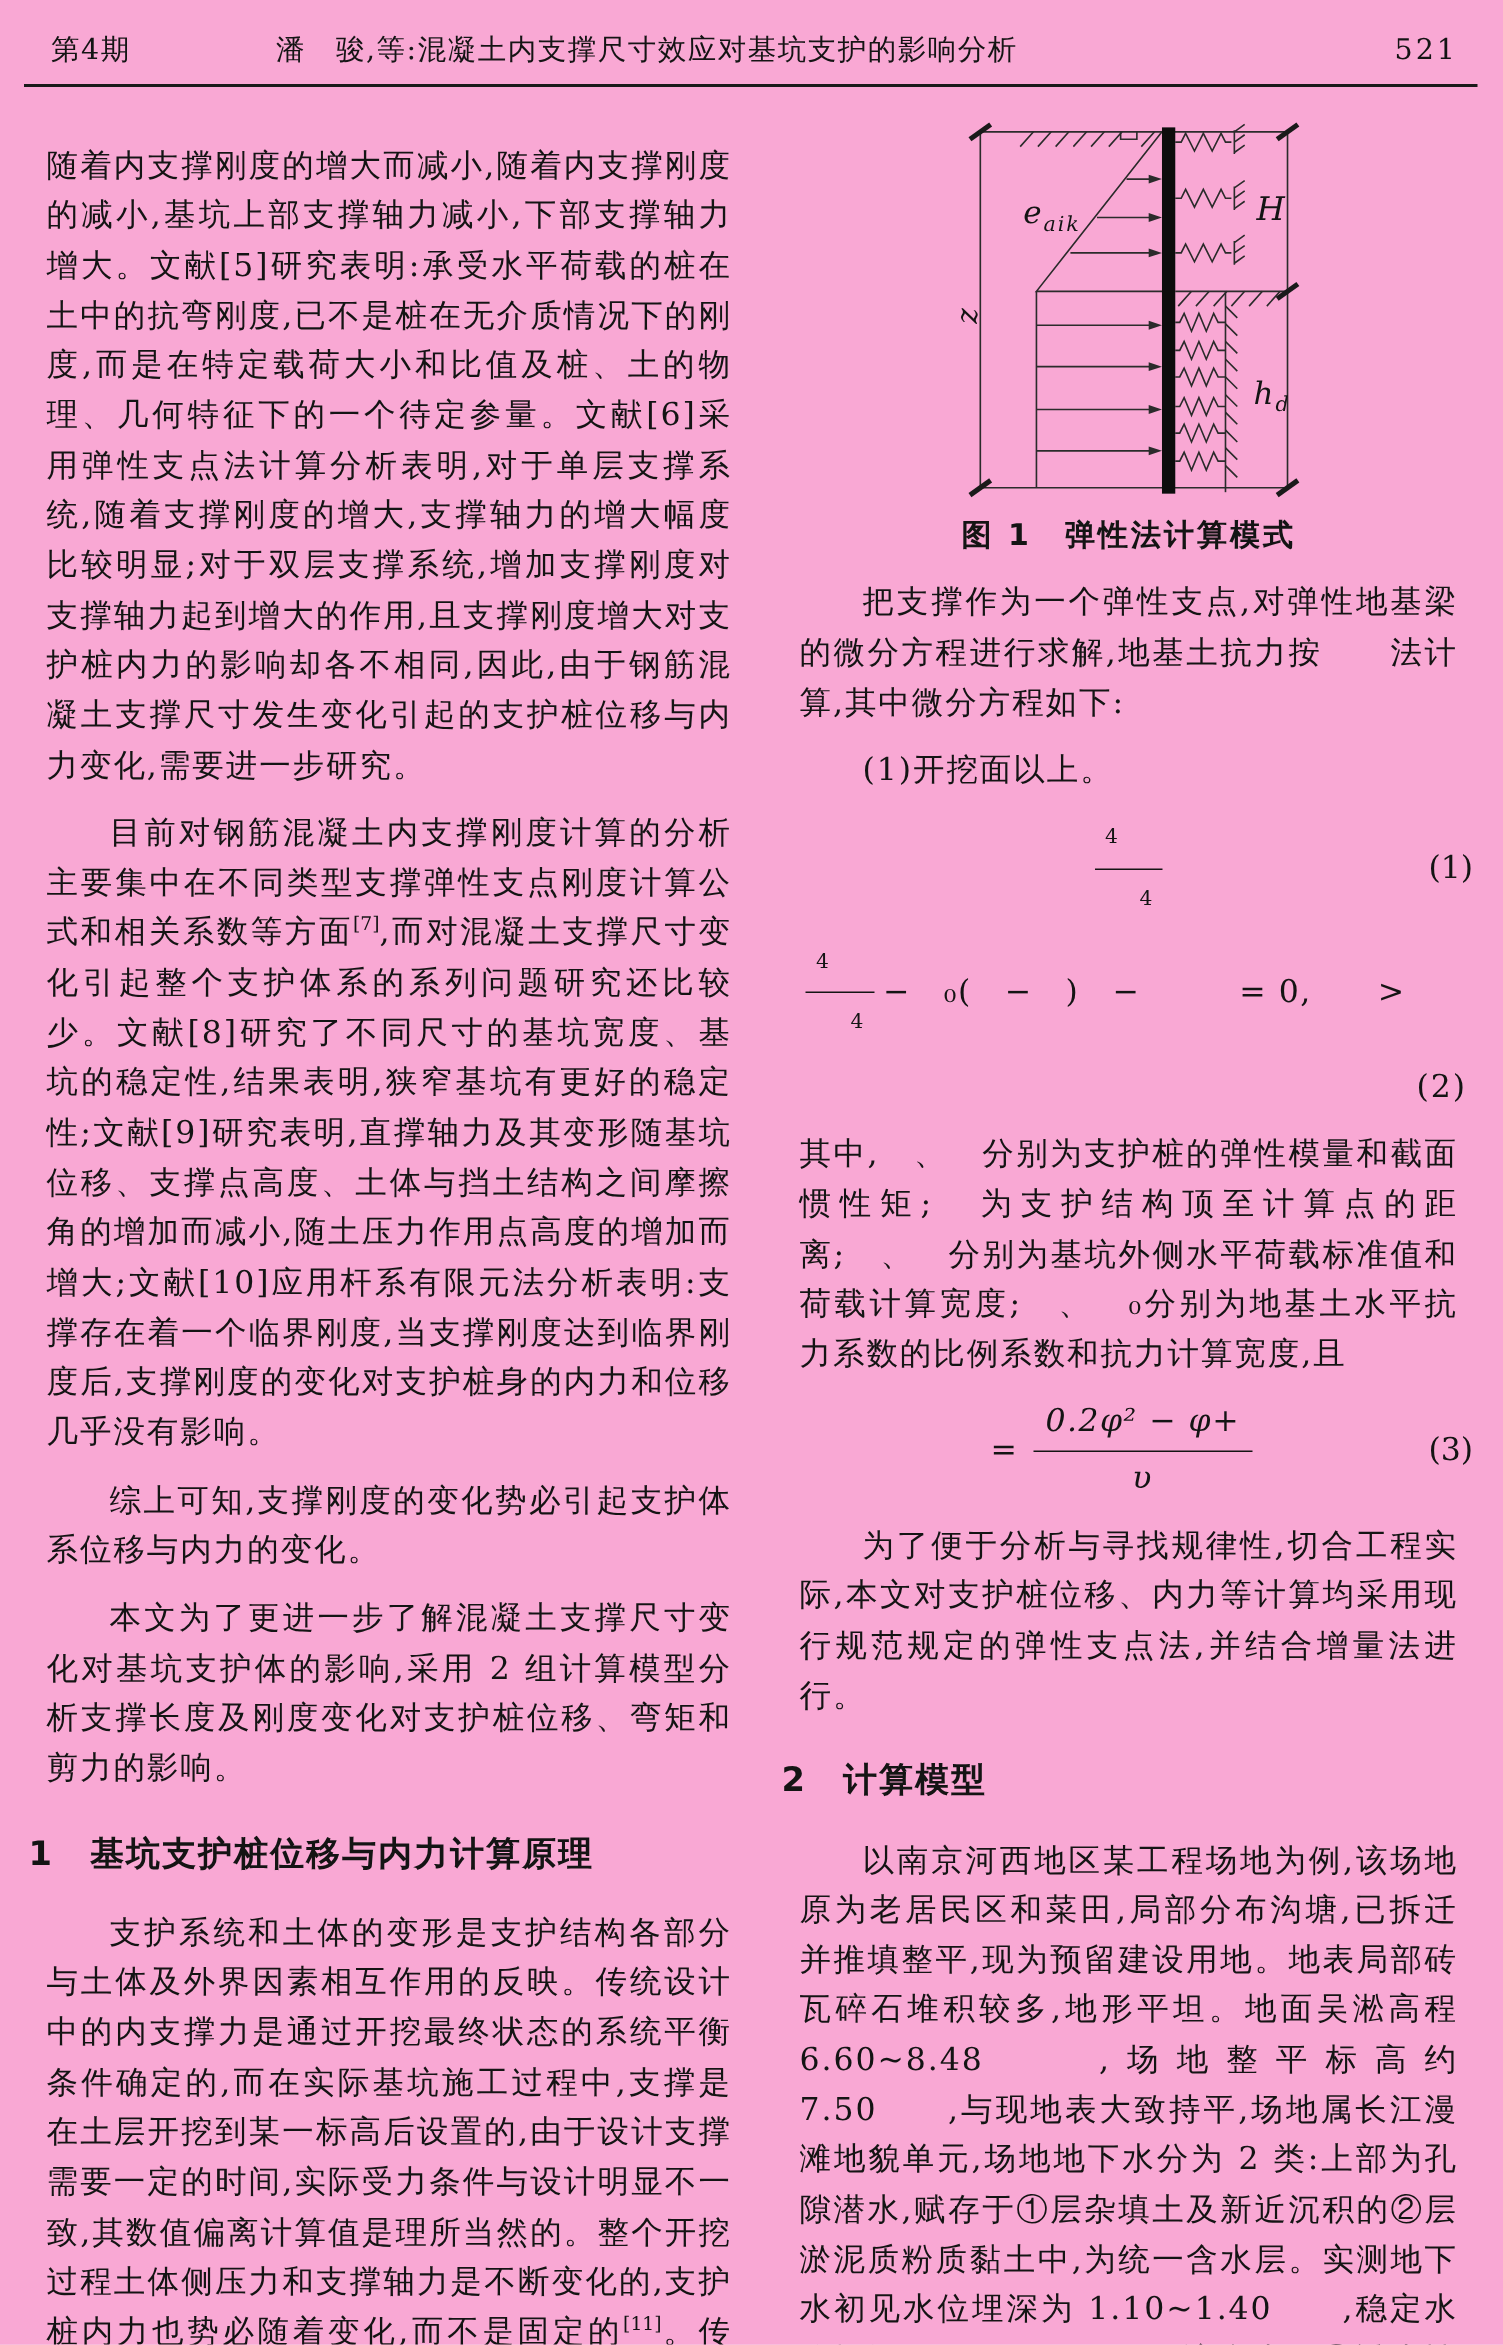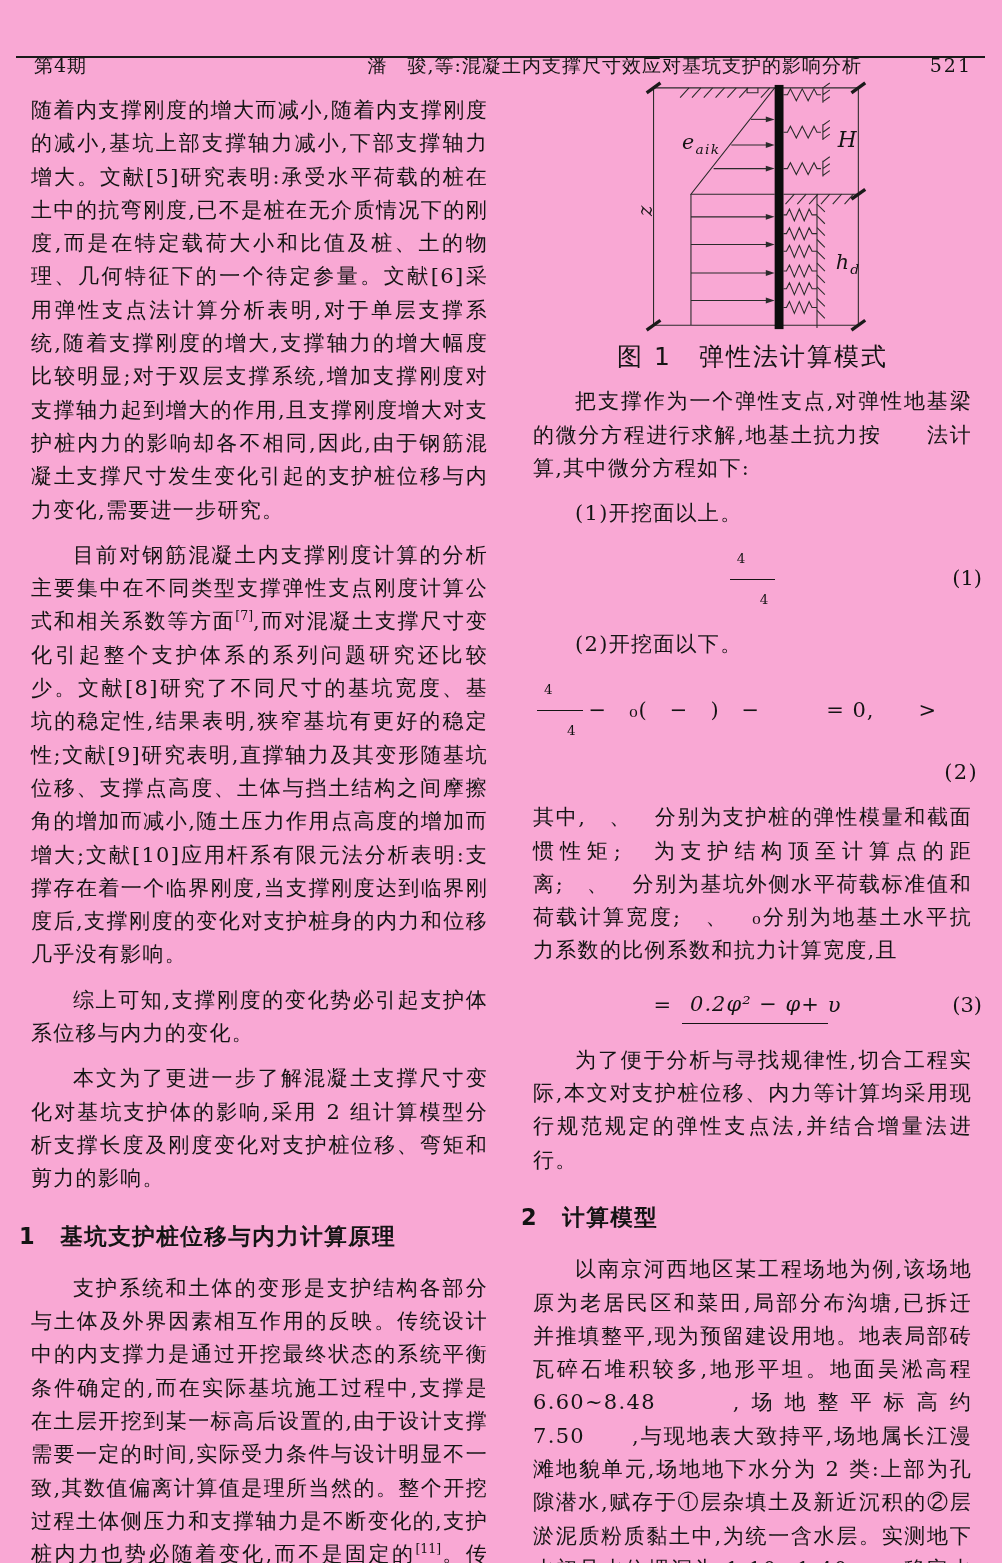--- a/index.html
+++ b/index.html
@@ -13,21 +13,21 @@
   .page {
     position:relative; width:1002px; height:1563px;
     background:#f9a8d4; overflow:hidden;
   }
   
   .hdr {
     position:absolute; top:20px; left:34px; right:30px;
     display:flex; align-items:baseline; font-size:19px; letter-spacing:1px;
   }
   .hdr .issue { width:150px; text-align:left; }
-  .hdr .rtitle { flex:1; text-align:right;margin-top:33px; }
+  .hdr .rtitle { flex:1; text-align:left; }
   .hdr .pageno { width:110px; text-align:right; letter-spacing:2px; }
   .hdr-rule {
     position:absolute; top:56px; left:16px; width:969px;
     border-top:2.2px solid #1a1a1a;
   }
   
   .col {
     position:absolute;
     font-size:21px; line-height:33.3px; letter-spacing:1.3px;
     text-align:justify;
@@ -44,38 +44,38 @@
     font-size:22.5px; font-weight:bold; letter-spacing:1.5px;
     text-align:left;
   }
   h2.sec .no { margin-right:24px; }
   
   figure.figure { margin:0 0 12px 0; padding:0; }
   .fig-svg { display:block; margin:0 auto; }
   .fig-caption {
     text-align:center;
     font-family:"DejaVu Sans","Liberation Sans",sans-serif;
-    font-weight:normal; font-size:25px; letter-spacing:2px;
+    font-weight:bold; font-size:20px; letter-spacing:2px;
     margin:4px 0 10px 0;
   }
   
   .eq {
     position:relative; display:flex; align-items:center; justify-content:center;
     margin:9px 0; font-size:21px; letter-spacing:1px; min-height:52px;
   }
   .eq .tag { position:absolute; right:2px; top:50%; transform:translateY(-50%); letter-spacing:0; }
   .eq.start { justify-content:flex-start; padding-left:10px; }
   .eq2tag { text-align:right; margin:0 6px 10px 0; font-size:21px; }
   .frac { display:inline-flex; flex-direction:column; margin:0 6px; }
   .frac .t {
     border-bottom:1.6px solid #141414; font-size:13.5px; letter-spacing:0;
     padding:0 30px 3px 7px; text-align:left;
   }
   .frac .b { font-size:13.5px; letter-spacing:0; padding:3px 7px 0 30px; text-align:right; }
-  .f3 { display:inline-flex; flex-direction:row; margin:0 10px; text-align:center; font-style:italic;justify-content:space-between; }
+  .f3 { display:inline-flex; flex-direction:column; margin:0 10px; text-align:center; font-style:italic;justify-content:space-between; }
   .f3 .t { border-bottom:1.6px solid #141414; padding:0 8px 2px 8px; }
   .f3 .b { padding:1px 0 0 0; }
   .ebody { white-space:pre-wrap; }
 </style>
 </head>
 <body>
 
 <div class="page">
 
   <div class="hdr">
@@ -179,21 +179,20 @@
     <p class="para ind">(1)开挖面以上。</p>
 
     <div class="eq">
       <span class="frac">
           <span class="t">4</span>
           <span class="b">4</span>
         </span>
       <span class="tag">(1)</span>
     </div>
 
-    <p class="para ind">(2)开挖面以下。</p>
 
     <div class="eq start">
       <span class="frac">
           <span class="t">4</span>
           <span class="b">4</span>
         </span>
       <span class="ebody">−　₀(　−　)　−　　　= 0,　　&gt;　</span>
     </div>
     <div class="eq2tag">(2)</div>
 

